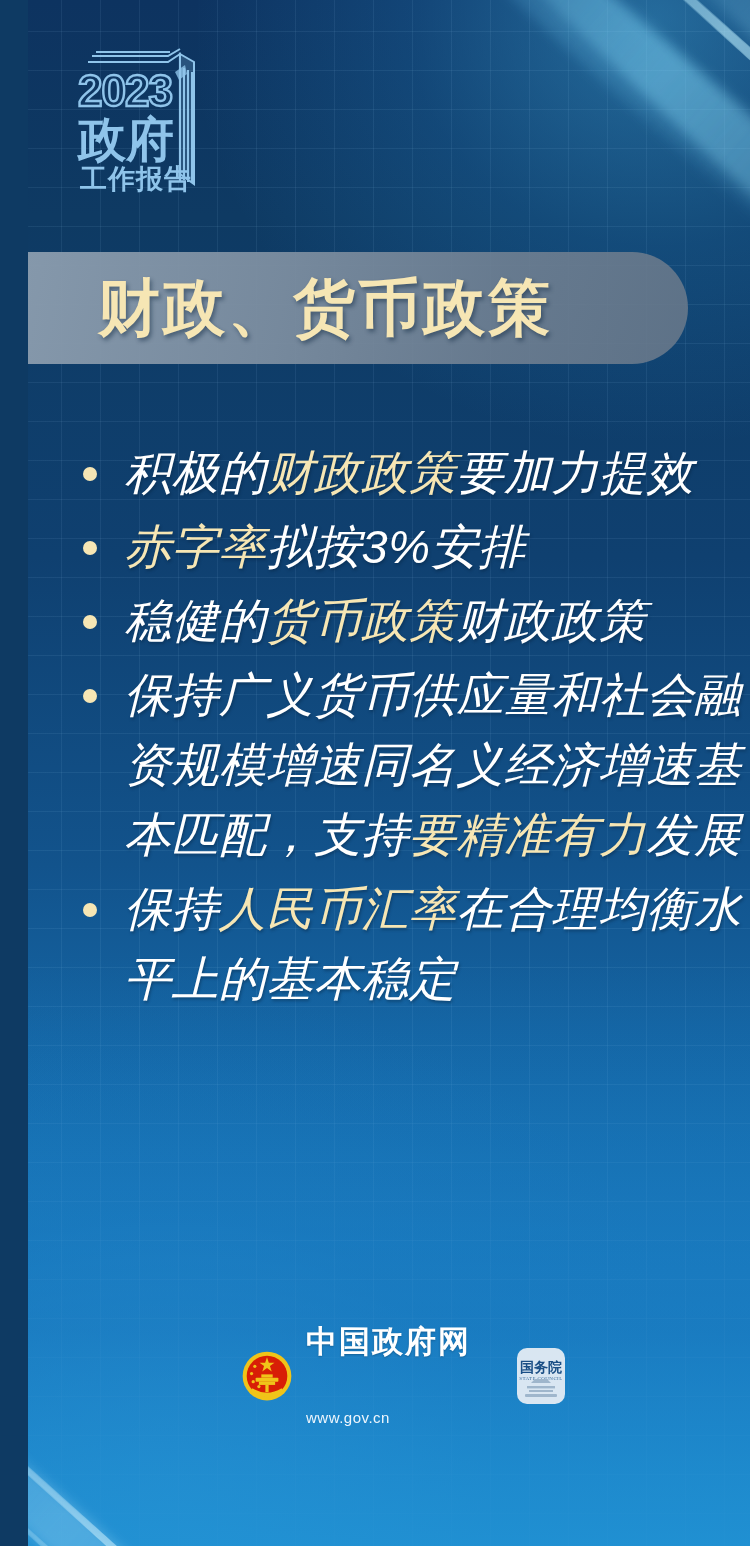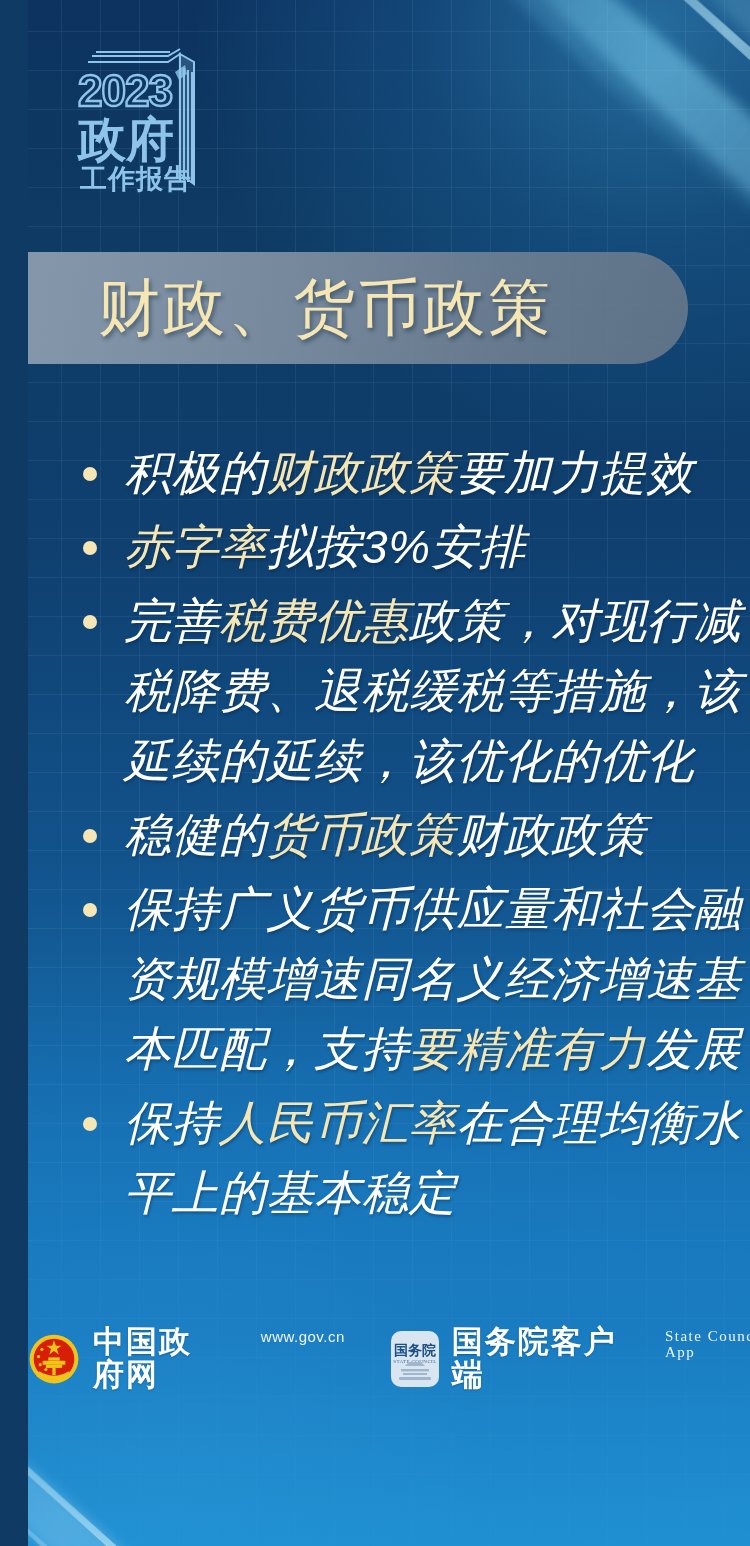--- a/index.html
+++ b/index.html
@@ -80,21 +80,21 @@
     position:absolute;
     left:-40px; top:252px;
     width:700px; height:112px;
     border-radius:0 56px 56px 0;
     background:linear-gradient(100deg, rgba(140,158,176,.96) 0%, rgba(126,143,161,.93) 42%, rgba(112,128,146,.90) 72%, rgba(104,120,138,.88) 100%);
     display:flex; align-items:center;
   }
   .title-text {
     margin-left:110px;
     font-size:62px;
-    font-weight:normal;
+    font-weight:bold;
     letter-spacing:3px;
     color:#f6e6b4;
     text-shadow:2px 3px 4px rgba(10,35,60,.45);
     white-space:nowrap;
     line-height:1;
   }
 
   
   .list {
     position:absolute;
@@ -125,21 +125,21 @@
   .footer {
     position:absolute;
     left:0; right:0; top:1326px;
     display:flex;
     align-items:center;
     justify-content:center;
     gap:46px;
   }
   .brand { display:flex; align-items:center; gap:13px; }
   .emblem { width:52px; height:52px; display:block; flex:none; }
-  .brand-txt { display:flex; flex-direction:row; line-height:1.06;gap:48px; }
+  .brand-txt { display:flex; flex-direction:column; line-height:1.06;gap:48px; }
   .brand-cn {
     font-size:31px; font-weight:bold; color:#ffffff; letter-spacing:2px;
     text-shadow:0 1px 2px rgba(6,40,70,.35);
   }
   .brand-en {
     font-size:15px; color:#eef6fd; letter-spacing:1.5px; margin-top:3px;
     font-family:"Liberation Serif","DejaVu Serif",serif;
   }
   .brand-en.sans { font-family:"Liberation Sans","DejaVu Sans",sans-serif; letter-spacing:.5px; }
   .appicon { width:48px; height:56px; display:block; flex:none; }
@@ -199,21 +199,20 @@
     </svg>
   </div>
 
   <div class="title-pill">
     <div class="title-text">财政、货币政策</div>
   </div>
 
   <div class="list" id="bullet-list">
       <div class="item"><span class="dot"></span><span>积极的</span><span class="hl">财政政策</span><span>要加力提效</span></div>
       <div class="item"><span class="dot"></span><span class="hl">赤字率</span><span>拟按3%安排</span></div>
-      <div class="item"><span class="dot"></span><span>完善</span><span class="hl">税费优惠</span><span>政策，对现行减税降费、退税缓税等措施，该延续的延续，该优化的优化</span></div>
       <div class="item"><span class="dot"></span><span>稳健的</span><span class="hl">货币政策</span><span>财政政策</span></div>
       <div class="item"><span class="dot"></span><span>保持广义货币供应量和社会融资规模增速同名义经济增速基本匹配，支持</span><span class="hl">要精准有力</span><span>发展</span></div>
       <div class="item"><span class="dot"></span><span>保持</span><span class="hl">人民币汇率</span><span>在合理均衡水平上的基本稳定</span></div>
     </div>
 
   <div class="footer">
 
     <div class="brand">
       <svg class="emblem" viewBox="0 0 64 64">
         <circle cx="32" cy="32" r="30" fill="#f0c419"></circle>
@@ -240,20 +239,16 @@
         <rect x="0" y="0" width="48" height="56" rx="10" fill="#e9eff5" fill-opacity=".92"></rect>
         <text x="24" y="24" text-anchor="middle" font-family="Liberation Sans, sans-serif" font-size="14" font-weight="bold" fill="#1b4f86">国务院</text>
         <text x="24" y="32" text-anchor="middle" font-family="Liberation Serif, serif" font-size="5" fill="#3a6c9e" letter-spacing=".4">STATE COUNCIL</text>
         <g fill="#9fb6cc">
           <rect x="10" y="38" width="28" height="2.4"></rect>
           <rect x="12" y="42" width="24" height="2"></rect>
           <rect x="8" y="46" width="32" height="3" rx="1"></rect>
           <path d="M14 35 h20 l-4-4 h-12 z"></path>
         </g>
       </svg>
-      <div class="brand-txt">
-        <div class="brand-cn">国务院客户端</div>
-        <div class="brand-en">State Council App</div>
-      </div>
     </div>
 
   </div>
 </div>
 
 </body></html>

